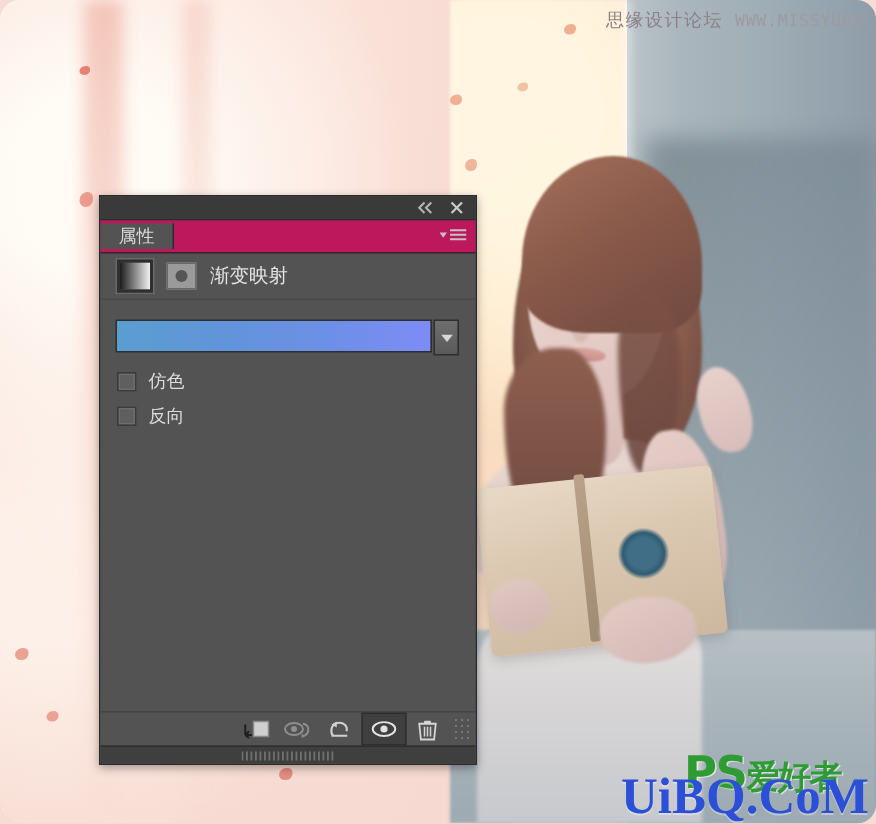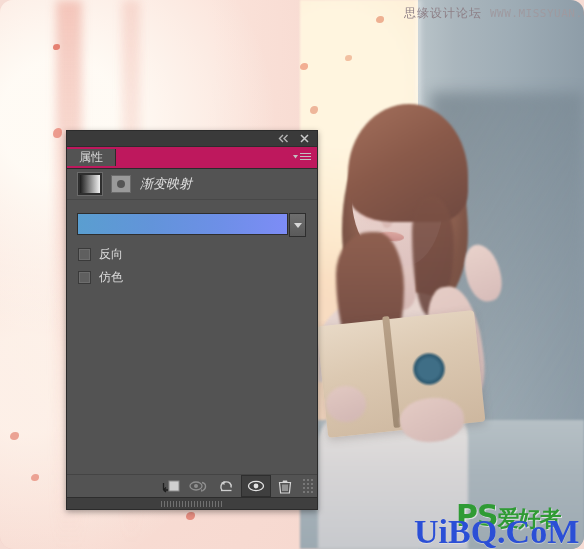--- a/index.html
+++ b/index.html
@@ -241,21 +241,21 @@
   .thumb-grad{
     width:20px;height:18px;border:2px solid #2f2f2f;
     background:linear-gradient(90deg,#1d1d1d 0%,#f2f2f2 100%);
     box-shadow:0 0 0 1px #6a6a6a;
   }
   .thumb-circle{
     width:18px;height:16px;background:#9a9a9a;border:1px solid #6a6a6a;
     display:flex;align-items:center;justify-content:center;
   }
   .thumb-circle .dot{width:8px;height:8px;border-radius:50%;background:#555;}
-  .adj-title{font-size:13px;color:#e3e3e3;font-family:"DejaVu Sans",sans-serif;font-style:italic;}
+  .adj-title{font-size:13px;color:#e3e3e3;font-family:"DejaVu Sans",sans-serif;}
   .grad-row{padding:13px 11px 0 10px;display:flex;align-items:stretch;}
   .grad-bar{
     flex:1;height:20px;border:1px solid #2e2e2e;
     background:linear-gradient(90deg,#5a9ed0 0%,#6294da 35%,#6e8fe8 70%,#7d8cf6 100%);
     cursor:pointer;
   }
   .grad-drop{
     width:15px;height:22px;margin-left:1px;border:1px solid #2e2e2e;
     background:linear-gradient(180deg,#6e6e6e,#5a5a5a);
     display:flex;align-items:center;justify-content:center;cursor:pointer;
@@ -394,25 +394,25 @@
         <div class="grad-drop">
           <svg width="8" height="5" viewBox="0 0 8 5">
               <path d="M0,0 H8 L4,5 Z" fill="#d8d8d8"></path>
             </svg>
         </div>
       </div>
 
       <div class="checks">
         <div class="chk-row">
           <span class="chk"></span>
-          <span class="chk-label">反向</span>
+          <span class="chk-label">仿色</span>
         </div>
         <div class="chk-row">
           <span class="chk"></span>
-          <span class="chk-label">仿色</span>
+          <span class="chk-label">反向</span>
         </div>
       </div>
 
       <div class="panel-spacer"></div>
 
       <div class="panel-footer">
         <span class="ft-btn">
           <svg width="18" height="14" viewBox="0 0 18 14">
             <rect x="7" y="2" width="10" height="10" fill="#cfcfcf" stroke="#8a8a8a"></rect>
             <path d="M6,11 L1.5,11 M1.5,11 L1.5,4 M1.5,11 L4,8.5 M1.5,11 L4,13" stroke="#1e1e1e" stroke-width="1.3" fill="none"></path>

